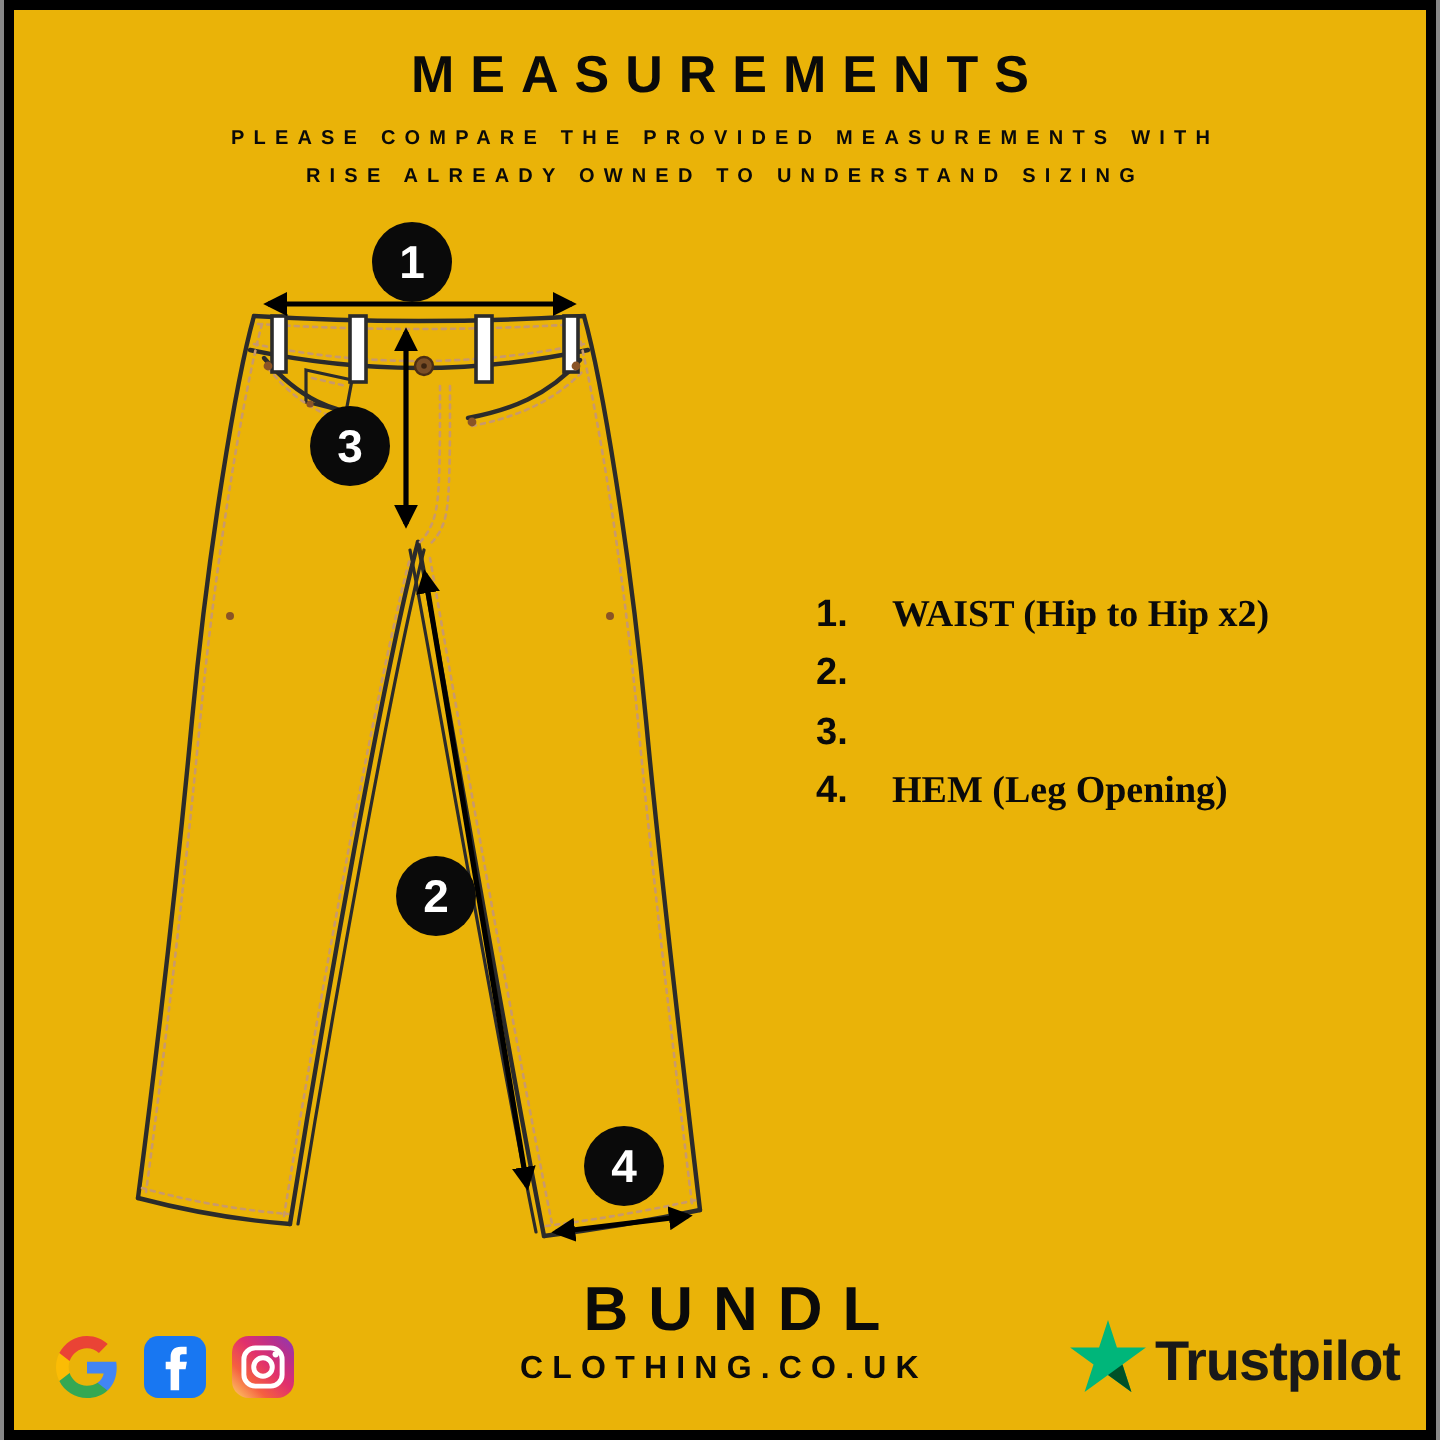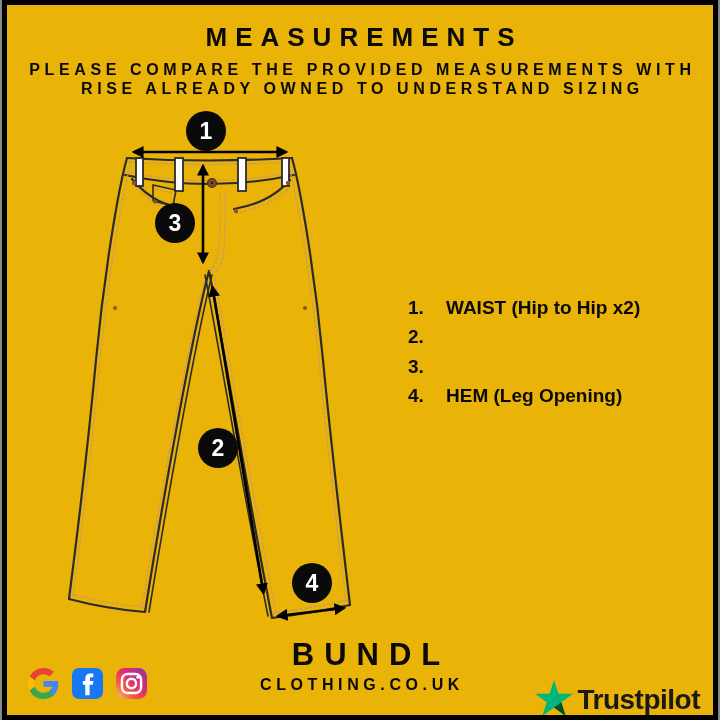--- a/index.html
+++ b/index.html
@@ -4,32 +4,32 @@
 <style>
   html,body{margin:0;padding:0;background:#888;}
   .page{
     position:relative;width:716px;height:720px;box-sizing:border-box;
     background:#eab308;border:5px solid #000;overflow:hidden;
     font-family:"Liberation Sans",sans-serif;color:#0a0a0a;
     margin:0 auto;
   }
   .header{position:absolute;top:0;left:0;right:0;text-align:center;}
   .title{margin-top:17px;font-size:26px;font-weight:bold;letter-spacing:8px;padding-left:8px;}
-  .subtitle{margin-top:7px;font-size:16px;font-weight:bold;letter-spacing:4.6px;line-height:19px;padding-left:5px;}
+  .subtitle{margin-top:7px;font-size:10px;font-weight:bold;letter-spacing:4.6px;line-height:19px;padding-left:5px;}
   .jeans-wrap{position:absolute;left:45px;top:100px;width:350px;height:530px;}
   .legend{position:absolute;left:401px;top:288px;}
   .legend-row{display:flex;align-items:center;height:29.5px;font-size:19px;font-weight:bold;}
   .legend-num{width:38px;flex:0 0 38px;}
-  .legend-label{white-space:nowrap;}
+  .legend-label{white-space:nowrap;font-family:Liberation Serif, serif;}
   .social{position:absolute;left:21px;top:663px;display:flex;gap:13px;align-items:center;}
   .social svg{display:block;}
   .brand{position:absolute;left:0;right:0;top:633px;text-align:center;}
   .brand-name{font-size:31px;font-weight:bold;letter-spacing:10px;padding-left:10px;line-height:34px;margin-left:12px;}
   .brand-domain{margin-top:4px;font-size:16px;font-weight:bold;letter-spacing:4.6px;padding-left:4px;}
-  .trustpilot{position:absolute;right:13px;top:655px;display:flex;align-items:center;gap:4px;margin-top:20px;}
+  .trustpilot{position:absolute;right:13px;top:655px;display:flex;align-items:center;gap:4px;}
   .trustpilot-label{font-size:28px;font-weight:bold;color:#191919;letter-spacing:-0.5px;}
   .num-circle{fill:#0a0a0a;}
   .num-text{fill:#fff;font-family:"Liberation Sans",sans-serif;font-size:23px;font-weight:bold;text-anchor:middle;}
   .outline{stroke:#2b2b2b;stroke-width:2.2;fill:none;stroke-linecap:round;}
   .outline-thin{stroke:#2b2b2b;stroke-width:1.6;fill:none;stroke-linecap:round;}
   .stitch{stroke:#c9996b;stroke-width:1.3;fill:none;stroke-dasharray:2 2.6;stroke-linecap:round;}
   .arrow{stroke:#000;stroke-width:2.6;fill:none;}
   .rivet{fill:#8a5426;stroke:none;}
   .loop{fill:#ffffff;stroke:#2b2b2b;stroke-width:1.8;}
 </style>

